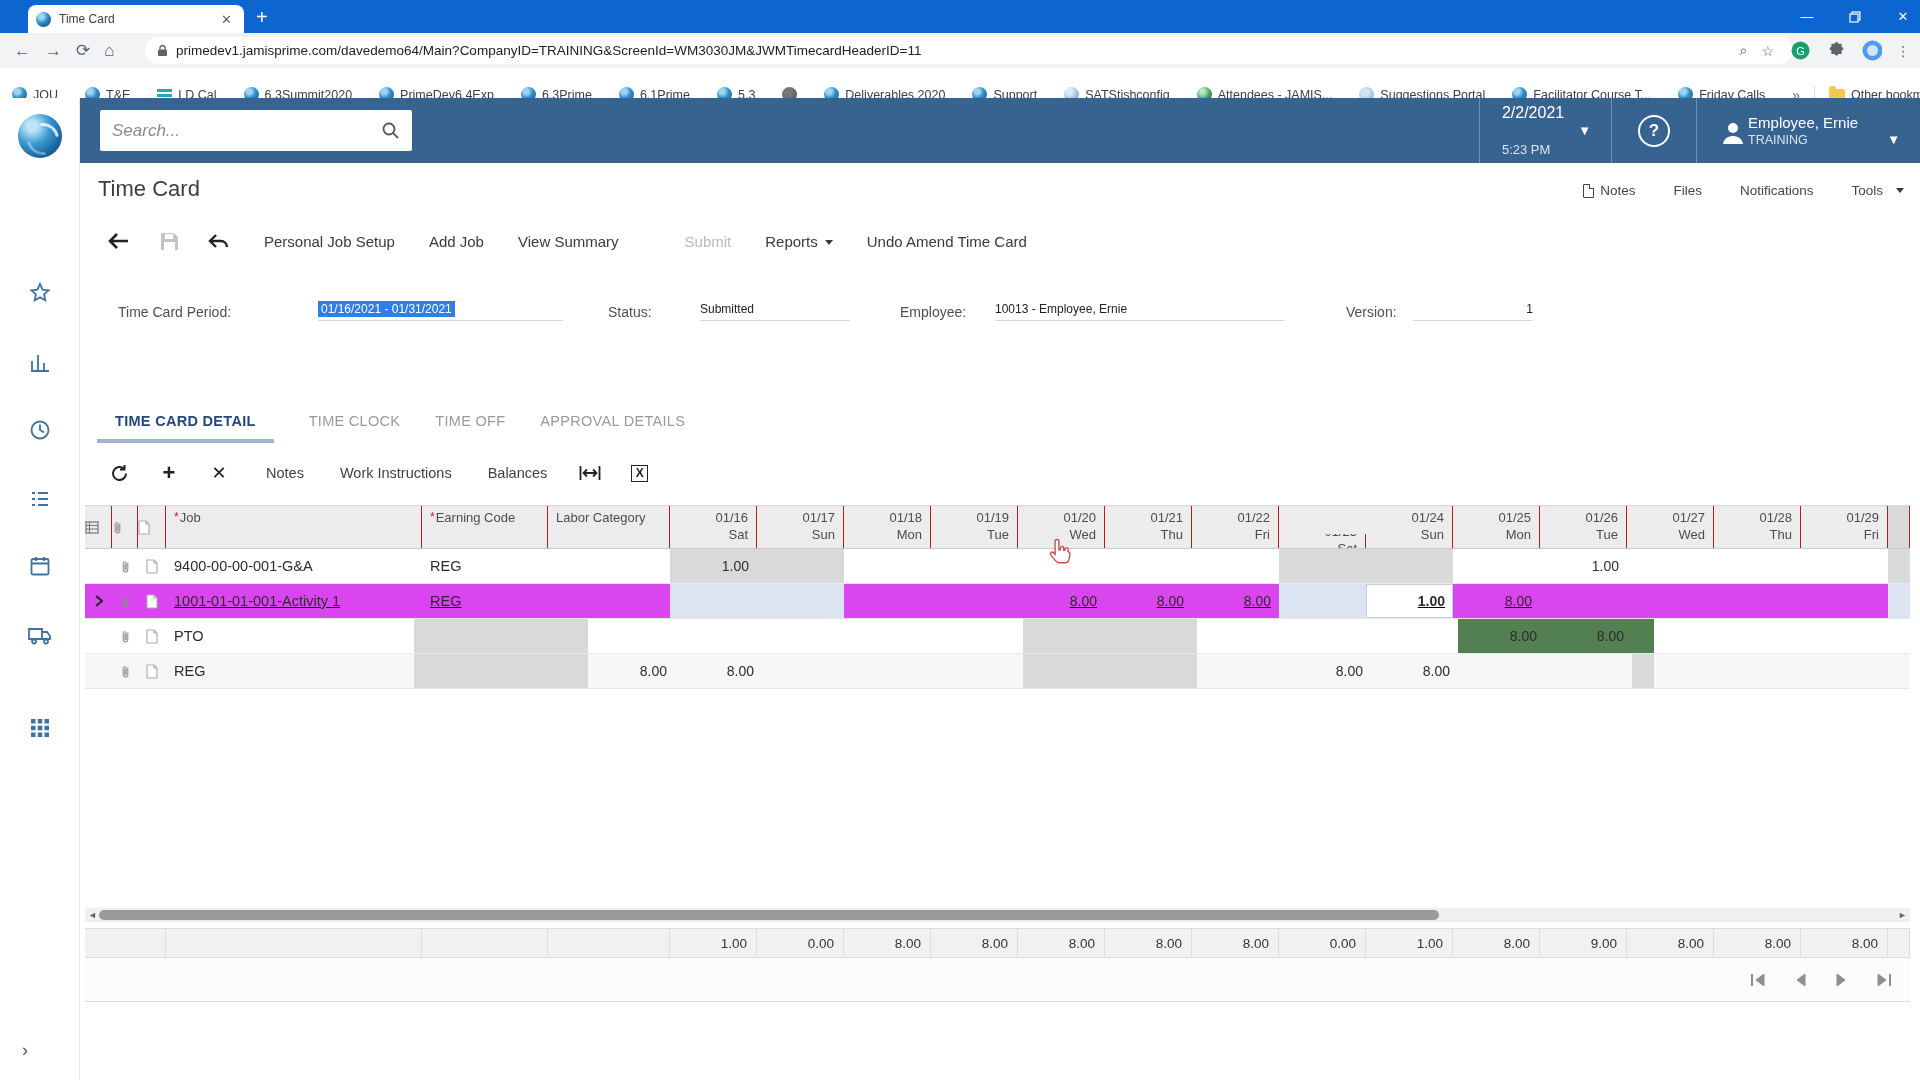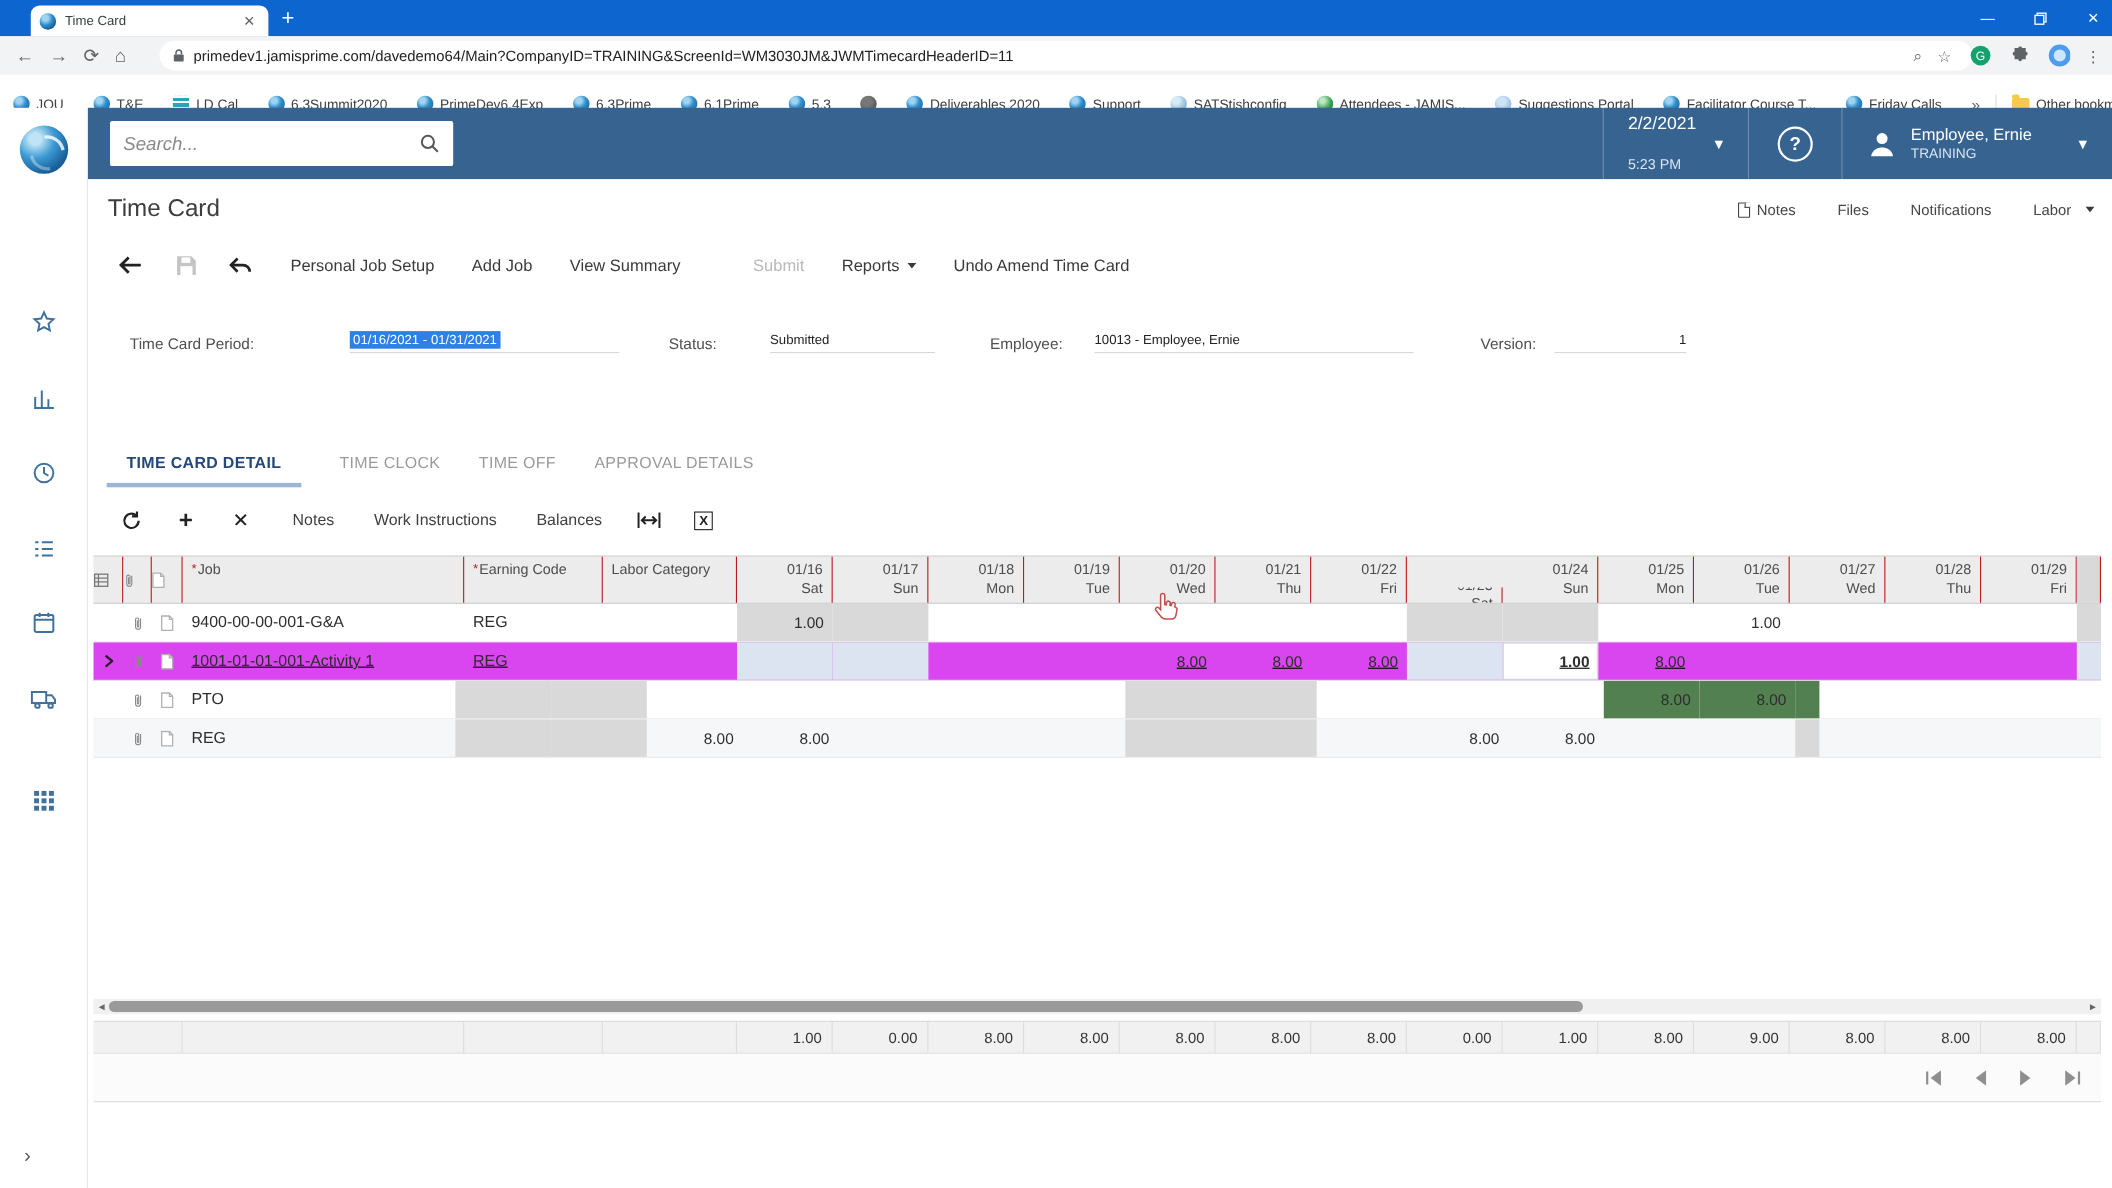--- a/index.html
+++ b/index.html
@@ -61,21 +61,21 @@
             display:flex; align-items:center; padding:0 12px; }
   .search-ph { font-size:17px; font-style:italic; color:#8a8a8a; flex:1; }
   .hdr-right { position:absolute; right:0; top:0; height:65px; display:flex; align-items:center; }
   .vdiv { width:1px; height:65px; background:rgba(255,255,255,.28); }
   .dt { text-align:left; color:#fff; padding:0 14px 0 22px; }
   .dt-date { font-size:16px; }
   .dt-time { font-size:13px; color:#d9e4ef; margin-top:20px; }
   .chev { color:#fff; font-size:13px; padding-right:20px; }
   .help { width:32px; height:32px; border:2px solid #fff; border-radius:50%; color:#fff; font-size:17px; font-weight:bold;
           display:flex; align-items:center; justify-content:center; margin:0 26px; }
-  .user { display:flex; align-items:center; gap:12px; padding:0 14px 0 22px; color:#fff; }
+  .user { display:flex; align-items:flex-end; gap:1px; padding:0 14px 0 22px; color:#fff; }
   .user-name { font-size:15px; }
   .user-co { font-size:12.5px; color:#d9e4ef; margin-top:2px; }
 
   .titlerow { left:80px; top:163px; width:1840px; height:52px; background:#fff; }
   .pg-title { position:absolute; left:18px; top:13px; font-size:22px; color:#3d3d3d; }
   .hdr-links { position:absolute; right:16px; top:20px; display:flex; align-items:center; gap:38px; font-size:13.5px; color:#454545; }
   .hdr-link { display:flex; align-items:center; gap:6px; }
   .note-ic { width:11px; height:14px; border:1.4px solid #444; border-radius:1px; position:relative; background:#fff; }
   .note-ic:before{ content:""; position:absolute; right:-1px; top:-1px; width:4px; height:4px; background:#fff; border-left:1.4px solid #444; border-bottom:1.4px solid #444; }
 
@@ -358,21 +358,21 @@
 <div class="abs titlerow">
   <div class="pg-title">Time Card</div>
   <div class="hdr-links">
     <span class="hdr-link">
         <span class="note-ic"></span>
         <span>Notes</span>
       </span>
     <span class="hdr-link">Files</span>
     <span class="hdr-link">Notifications</span>
     <span class="hdr-link">
-        <span>Labor</span>
+        <span>Tools</span>
         <span class="caret"></span>
       </span>
   </div>
 </div>
 
 <div class="abs toolbar">
   <span class="tb-ic">
     <svg width="22" height="18" viewBox="0 0 22 18">
         <path d="M9 2L2 9l7 7M2 9h18" fill="none" stroke="#222" stroke-width="2.6"></path>
       </svg>

